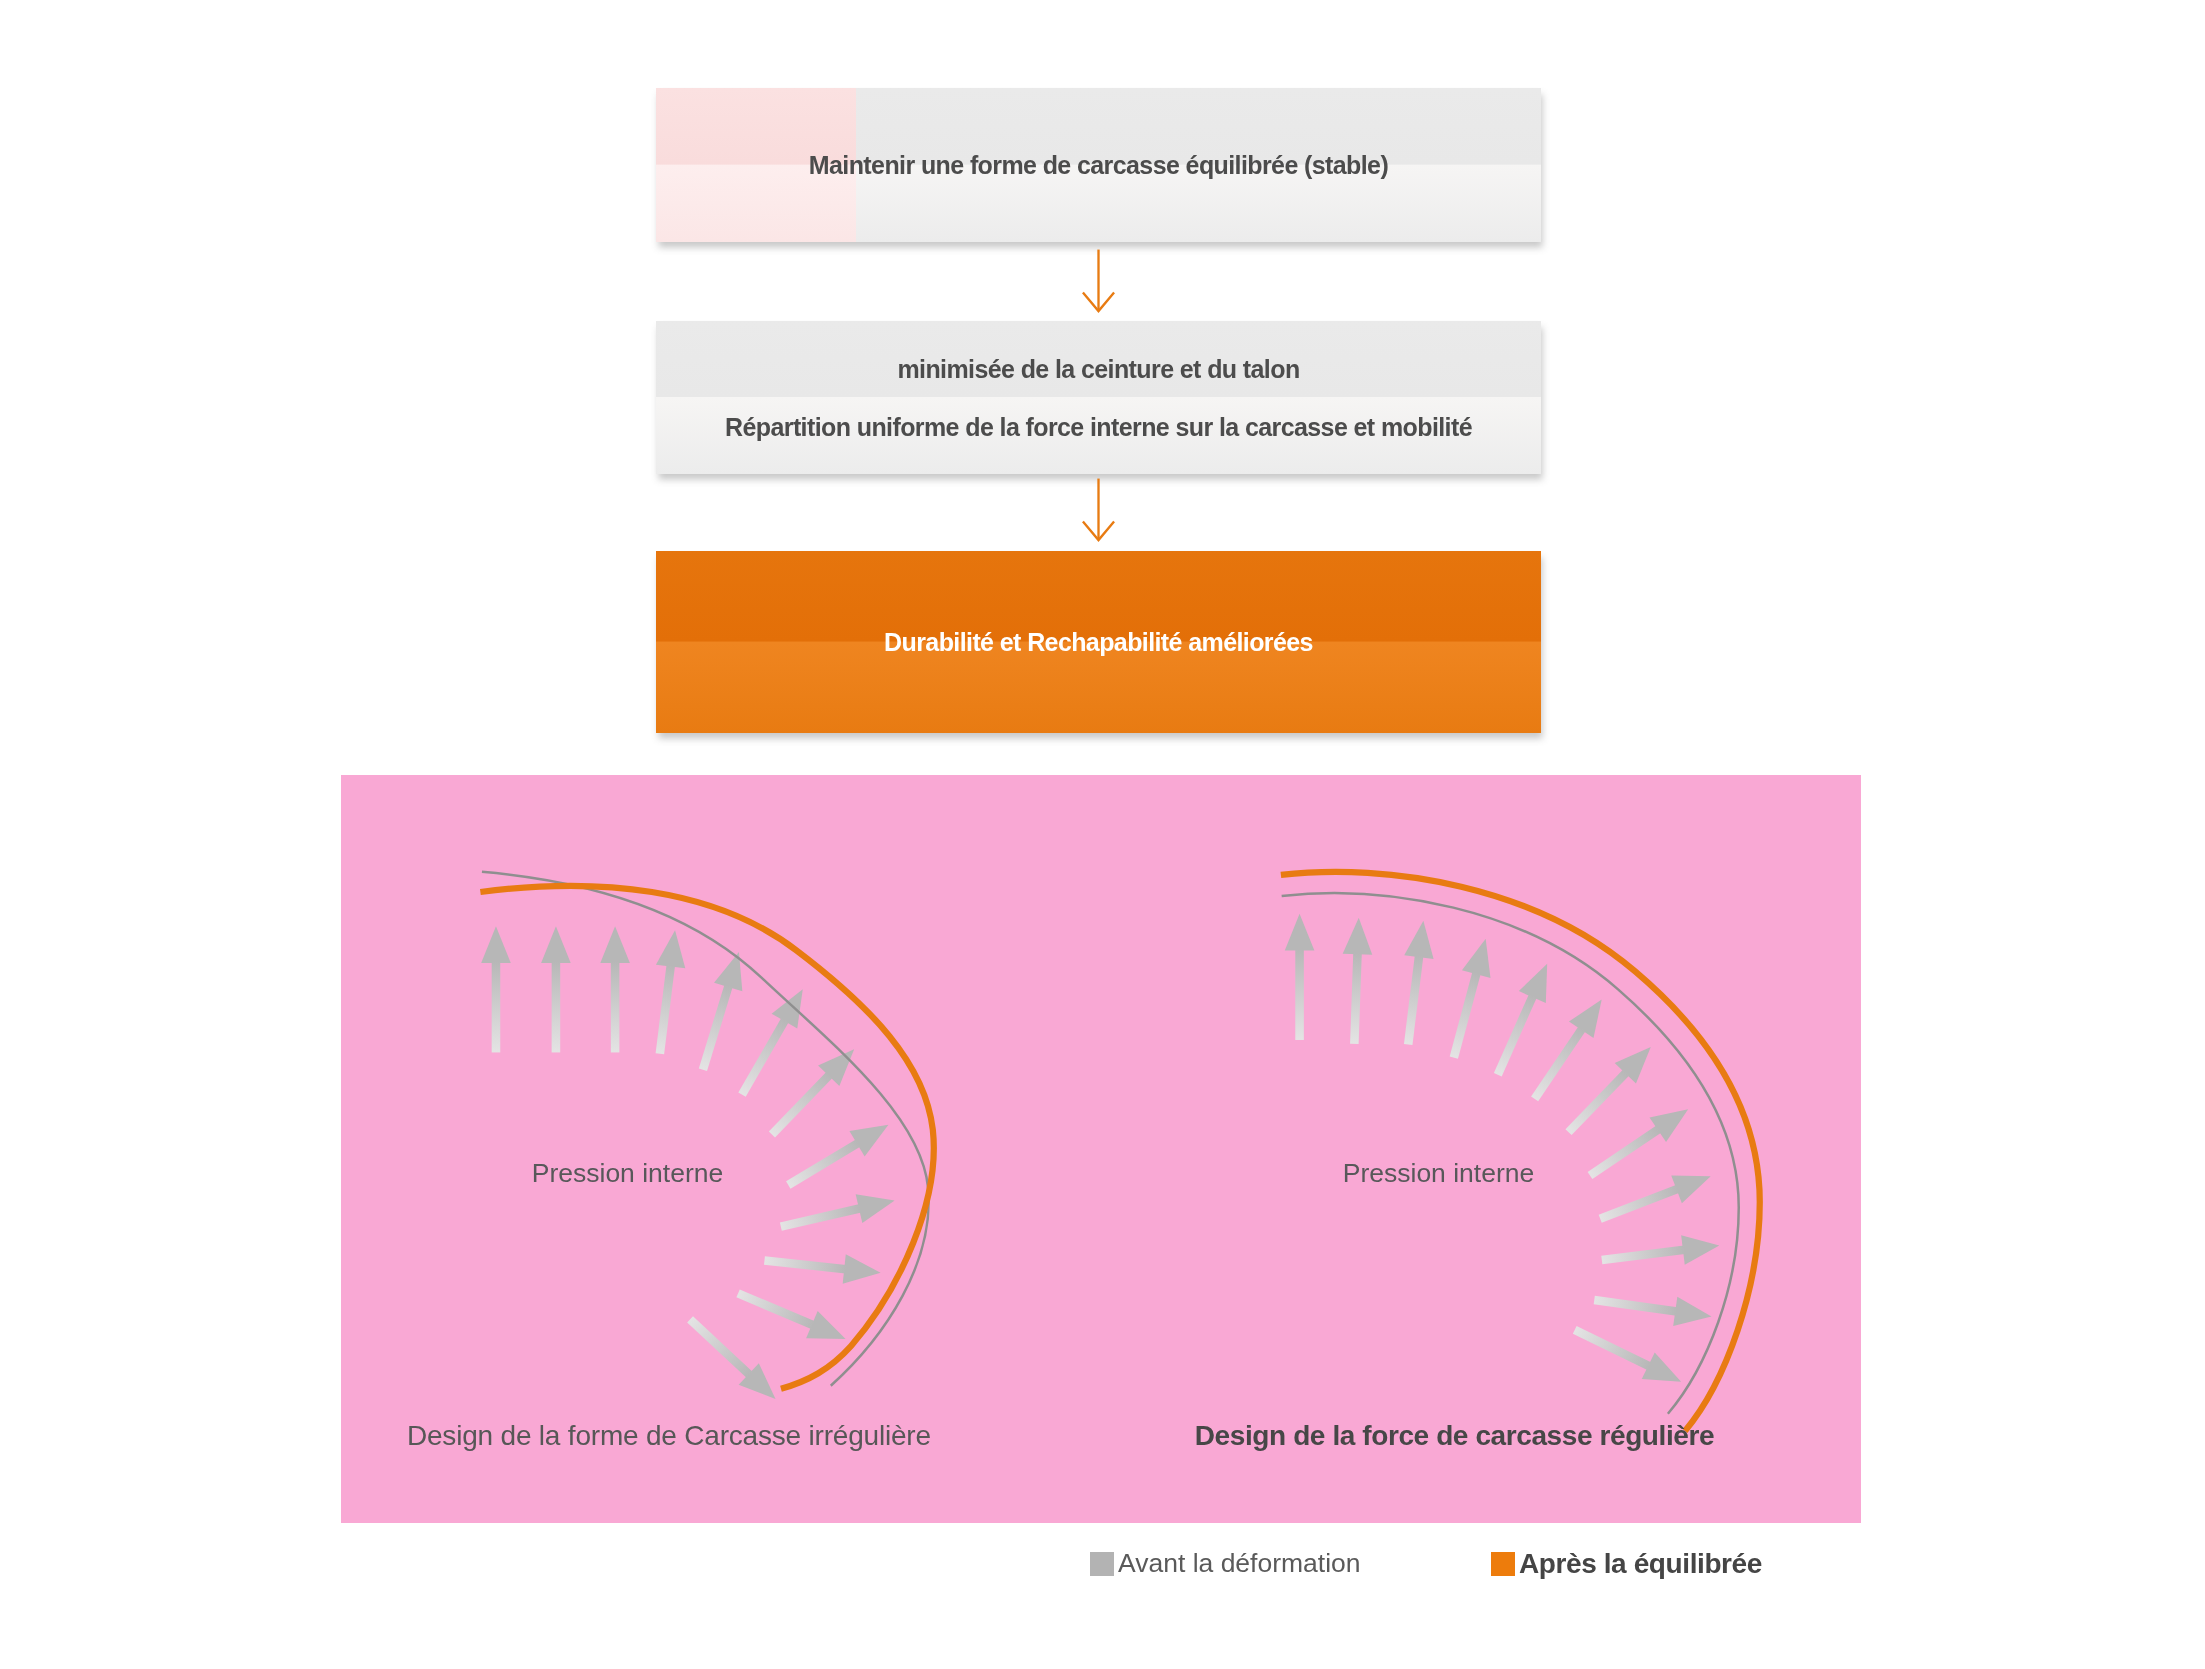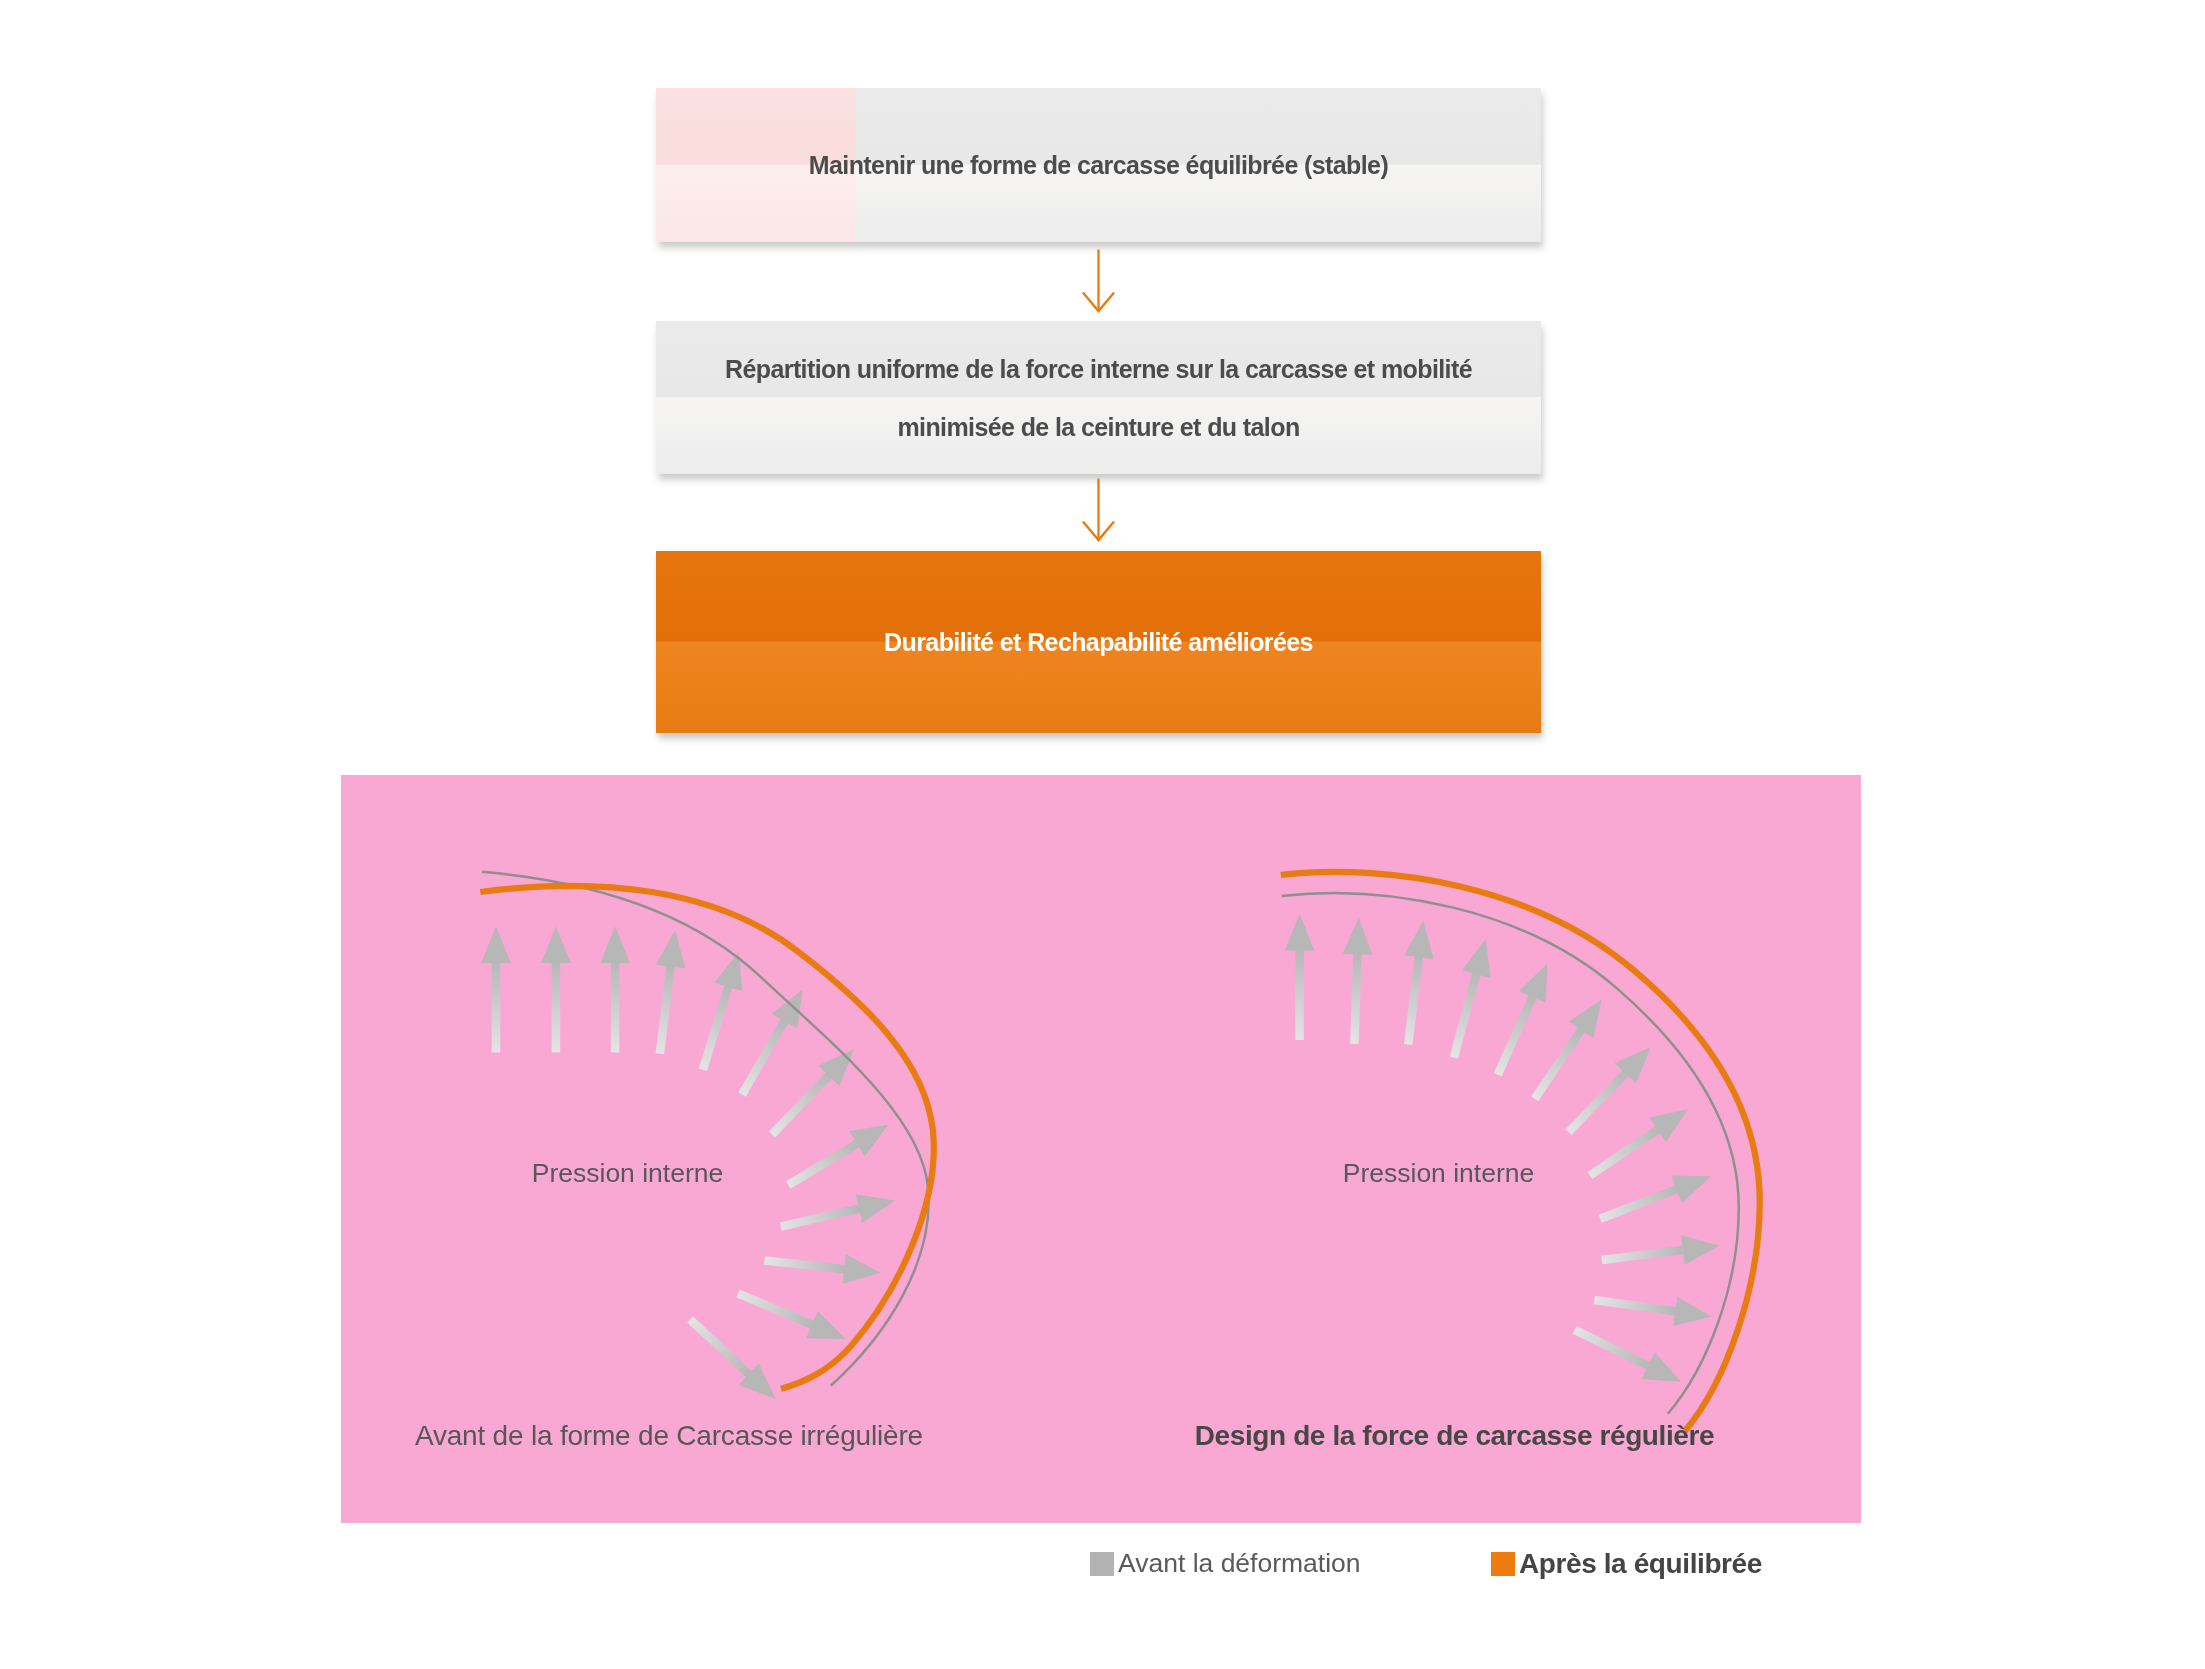--- a/index.html
+++ b/index.html
@@ -53,22 +53,22 @@
     <div class="pink-strip"></div>
     <div class="fbox-label">Maintenir une forme de carcasse équilibrée (stable)</div>
   </div>
 
   <svg id="arrow1" class="flow-arrow" viewBox="0 0 60 86">
     <line x1="30" y1="2" x2="30" y2="79"></line>
     <polyline points="10,57 30,81 50,57"></polyline>
   </svg>
 
   <div class="fbox fbox2">
+    <div class="fbox-label">minimisée de la ceinture et du talon</div>
     <div class="fbox-label">Répartition uniforme de la force interne sur la carcasse et mobilité</div>
-    <div class="fbox-label">minimisée de la ceinture et du talon</div>
   </div>
 
   <svg id="arrow2" class="flow-arrow" viewBox="0 0 60 86">
     <line x1="30" y1="2" x2="30" y2="79"></line>
     <polyline points="10,57 30,81 50,57"></polyline>
   </svg>
 
   <div class="fbox fbox3">
     <div class="fbox-label">Durabilité et Rechapabilité améliorées</div>
   </div>
@@ -177,21 +177,21 @@
           <polygon points="0,0 -19,47 19,47" fill="#b7b7b7"></polygon>
           <rect x="-5.5" y="45" width="11" height="107" fill="url(#shaftGrad)"></rect>
         </g>
         <path d="M 181 124 C 320 136 450 175 540 260 C 625 340 745 435 754 530 C 762 625 700 720 629 784" fill="none" stroke="#8f8f8f" stroke-width="3.2"></path>
         <path d="M 179 150 C 330 130 480 145 585 225 C 680 297 750 370 760 455 C 770 545 718 660 655 733 C 628 763 600 778 565 788" fill="none" stroke="#e87b12" stroke-width="8"></path>
         <path d="M 1208 155 C 1340 140 1520 170 1640 275 C 1740 362 1795 455 1795 555 C 1795 655 1755 760 1704 820" fill="none" stroke="#8f8f8f" stroke-width="3.2"></path>
         <path d="M 1207 128 C 1345 112 1535 143 1662 252 C 1768 342 1822 440 1822 548 C 1822 658 1778 780 1726 842" fill="none" stroke="#e87b12" stroke-width="8"></path>
       </svg>
     <div class="pressure left">Pression interne</div>
     <div class="pressure right">Pression interne</div>
-    <div class="caption left">Avant de la forme de Carcasse irrégulière</div>
+    <div class="caption left">Design de la forme de Carcasse irrégulière</div>
     <div class="caption right">Design de la force de carcasse régulière</div>
   </div>
 
   <div id="legend-before" class="legend-item">
     <span class="swatch" id="sw-before" style="background: rgb(179, 179, 179);"></span>
     <span>Avant la déformation</span>
   </div>
   <div id="legend-after" class="legend-item">
     <span class="swatch" id="sw-after" style="background: rgb(237, 124, 12);"></span>
     <span>Après la équilibrée</span>

